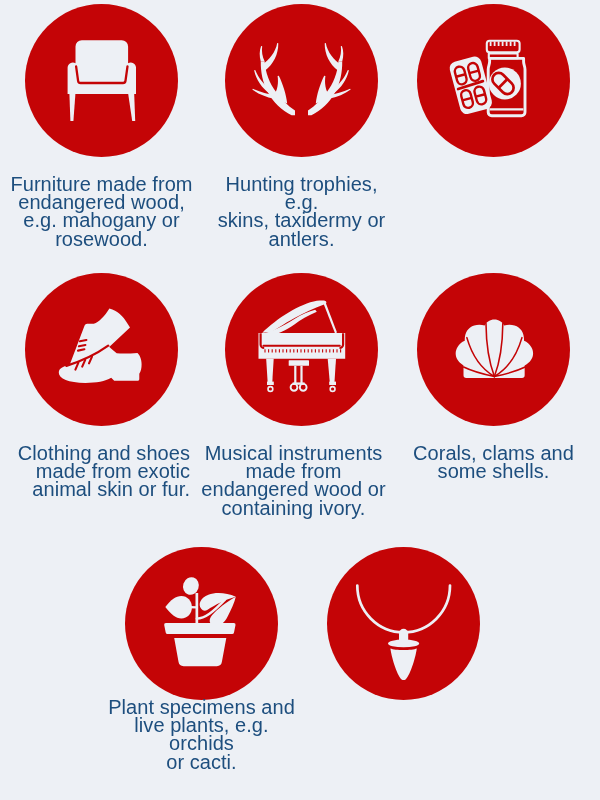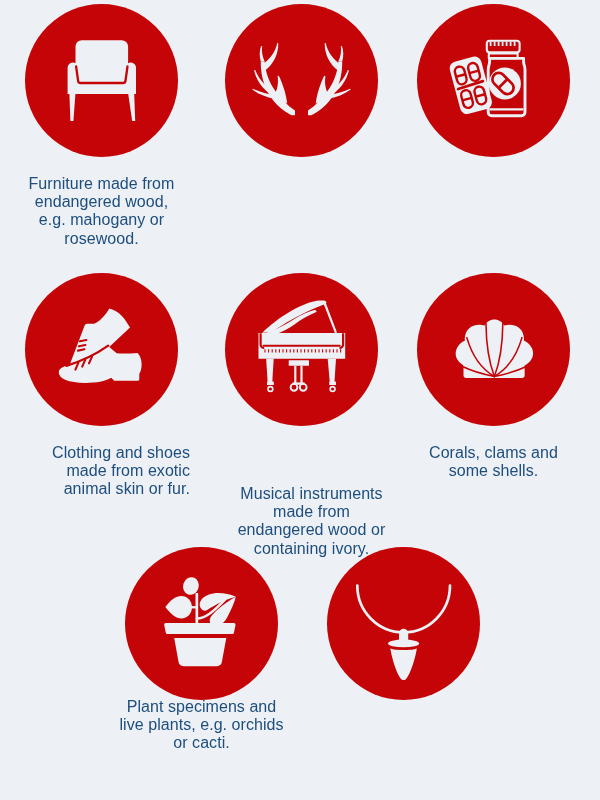--- a/index.html
+++ b/index.html
@@ -17,41 +17,41 @@
     position:absolute;
     width:153px; height:153px;
     border-radius:50%;
     background:#c40406;
   }
   .badge svg { display:block; width:153px; height:153px; }
   .caption {
     position:absolute;
     text-align:center;
     color:#1d4e7e;
-    font-size:16px;
+    font-size:20px;
     line-height:18.2px;
     letter-spacing:0.05px;
     white-space:pre-line;
   }
 
   
   #b1 { left:25px;  top:4px;   }
   #b2 { left:225px; top:4px;   }
   #b3 { left:417px; top:4px;   }
   #b4 { left:25px;  top:273px; }
   #b5 { left:225px; top:273px; }
   #b6 { left:417px; top:273px; }
   #b7 { left:125px; top:547px; }
   #b8 { left:327px; top:547px; }
 
   #c1 { left:7px;   top:175px; width:189px; }
   #c2 { left:207px; top:175px; width:189px; }
   #c3 { left:399px; top:175px; width:189px; }
   #c4 { left:1px;   top:444px; width:189px;text-align:right; }
-  #c5 { left:217px; top:444px; width:189px;margin-top:41px; }
+  #c5 { left:199px; top:444px; width:189px; }
   #c6 { left:399px; top:444px; width:189px; }
   #c7 { left:107px; top:698px; width:189px; }
   #c8 { left:309px; top:718px; width:189px; }
 </style>
 </head>
 <body>
 
 <div class="grid">
 
   <div class="badge" id="b1">
@@ -95,20 +95,23 @@
           <path d="M49.2 94.8 C40.7 93.2 33.2 90.0 27.3 85.6 L27.9 84.7
                    C35.1 88.0 42.6 90.2 50.2 90.9 Z"></path>
 
           <path d="M47.8 92.8 C53.0 86.5 53.5 78.6 52.6 72.0 L53.8 71.8
                    C57.8 79.8 61.2 90.4 62.2 99.6 L56.2 97.0 Z"></path>
         </g>
         <use href="#antler-left" transform="translate(153,0) scale(-1,1)"></use>
       </g>
     </svg>
   </div>
+  <div class="caption" id="c2">Hunting trophies, e.g.
+skins, taxidermy or
+antlers.</div>
 
   <div class="badge" id="b3">
     <svg viewBox="0 0 153 153">
       <g>
 
         <path fill="none" stroke="#edf0f5" stroke-width="2.9" stroke-linejoin="round" d="M72.6 54.4 V57.8 C72.6 60.6 71.2 62.2 71.2 65.4 V108.2
                  a3.5 3.5 0 0 0 3.5 3.5 H104.5 a3.5 3.5 0 0 0 3.5 -3.5 V65.4
                  c0 -3.2 -1.4 -4.8 -1.4 -7.6 V54.4 Z"></path>
 
         <path fill="none" stroke="#edf0f5" stroke-width="2.1" stroke-linejoin="round" d="M71.8 49.4 H100.6 V54.2 H71.8 Z"></path>

